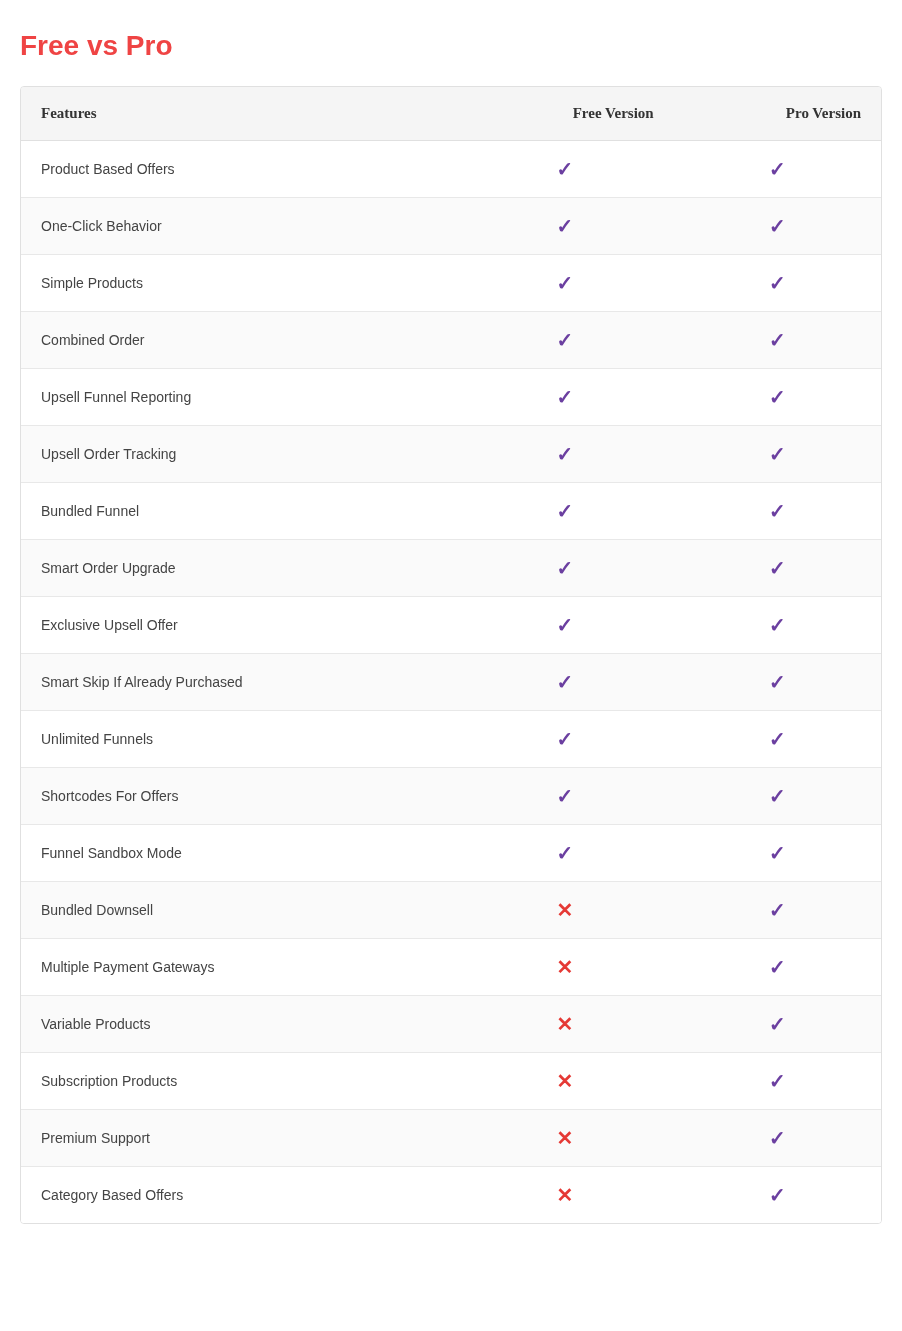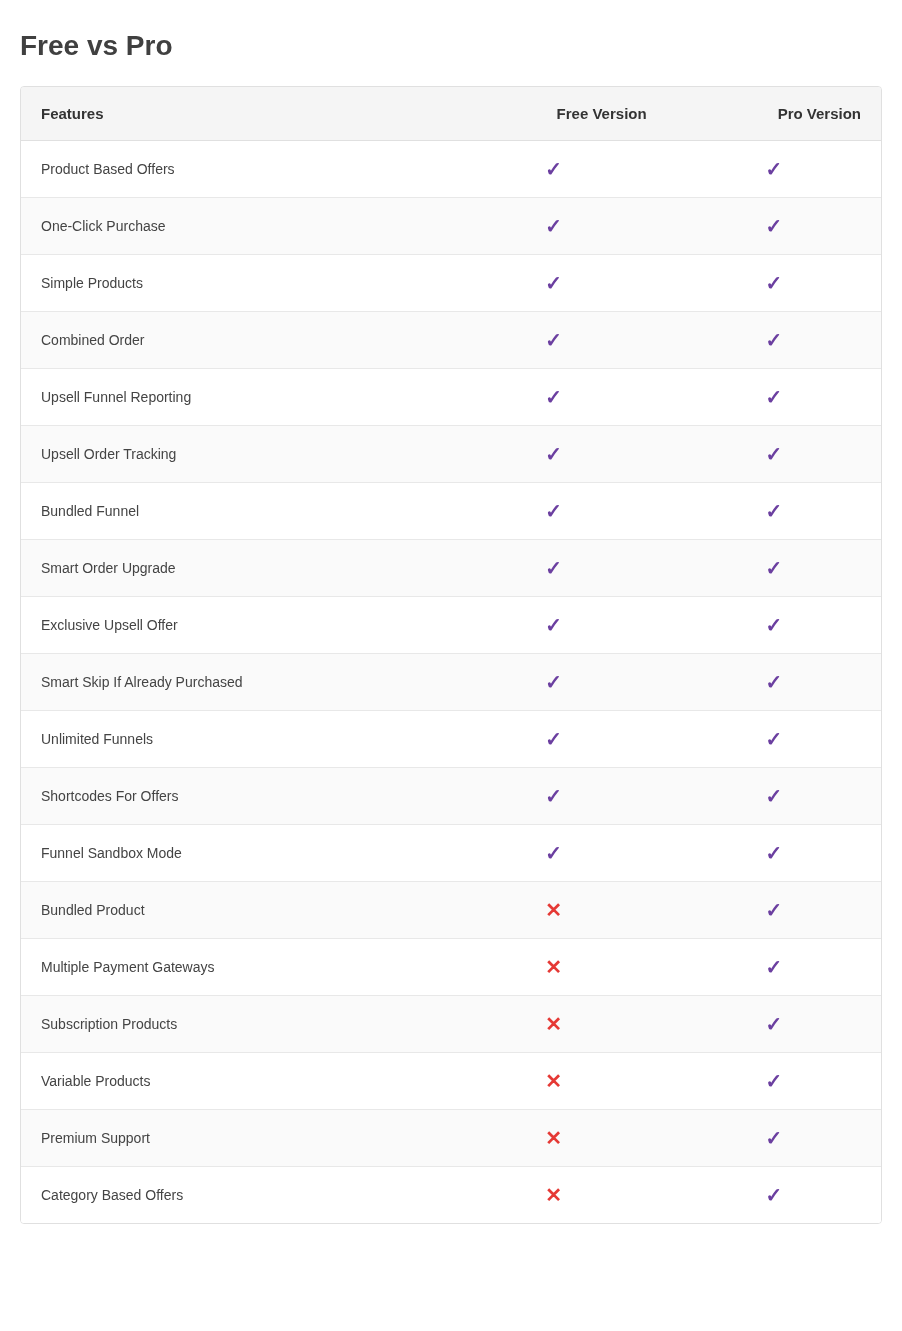--- a/index.html
+++ b/index.html
@@ -7,33 +7,34 @@
       font-family: -apple-system, BlinkMacSystemFont, 'Segoe UI', Arial, sans-serif;
       background: #fff;
       color: #333;
       padding: 30px 20px;
       max-width: 902px;
     }
     h1 {
       font-size: 28px;
       font-weight: 700;
       margin-bottom: 24px;
-      color: #404040;
+      color: #ef4444;
     }
     .table-wrapper {
       border: 1px solid #e0e0e0;
       border-radius: 4px;
       overflow: hidden;
     }
     table {
       width: 100%;
       border-collapse: collapse;
     }
     thead tr {
       background: #f5f5f5;
+      font-family: Liberation Serif, serif;
     }
     thead th {
       padding: 18px 20px;
       text-align: left;
       font-weight: 600;
       font-size: 15px;
       border-bottom: 1px solid #e0e0e0;
     }
     thead th:not(:first-child) {
       text-align: right;
@@ -84,21 +85,21 @@
         <th>Pro Version</th>
       </tr>
     </thead>
     <tbody id="table-body">
     <tr>
           <td>Product Based Offers</td>
           <td><span class="check">✓</span></td>
           <td><span class="check">✓</span></td>
         </tr>
         <tr>
-          <td>One-Click Purchase</td>
+          <td>One-Click Behavior</td>
           <td><span class="check">✓</span></td>
           <td><span class="check">✓</span></td>
         </tr>
         <tr>
           <td>Simple Products</td>
           <td><span class="check">✓</span></td>
           <td><span class="check">✓</span></td>
         </tr>
         <tr>
           <td>Combined Order</td>
@@ -144,36 +145,36 @@
           <td>Shortcodes For Offers</td>
           <td><span class="check">✓</span></td>
           <td><span class="check">✓</span></td>
         </tr>
         <tr>
           <td>Funnel Sandbox Mode</td>
           <td><span class="check">✓</span></td>
           <td><span class="check">✓</span></td>
         </tr>
         <tr>
-          <td>Bundled Product</td>
+          <td>Bundled Downsell</td>
           <td><span class="cross">✕</span></td>
           <td><span class="check">✓</span></td>
         </tr>
         <tr>
           <td>Multiple Payment Gateways</td>
           <td><span class="cross">✕</span></td>
           <td><span class="check">✓</span></td>
         </tr>
         <tr>
-          <td>Subscription Products</td>
+          <td>Variable Products</td>
           <td><span class="cross">✕</span></td>
           <td><span class="check">✓</span></td>
         </tr>
         <tr>
-          <td>Variable Products</td>
+          <td>Subscription Products</td>
           <td><span class="cross">✕</span></td>
           <td><span class="check">✓</span></td>
         </tr>
         <tr>
           <td>Premium Support</td>
           <td><span class="cross">✕</span></td>
           <td><span class="check">✓</span></td>
         </tr>
         <tr>
           <td>Category Based Offers</td>

